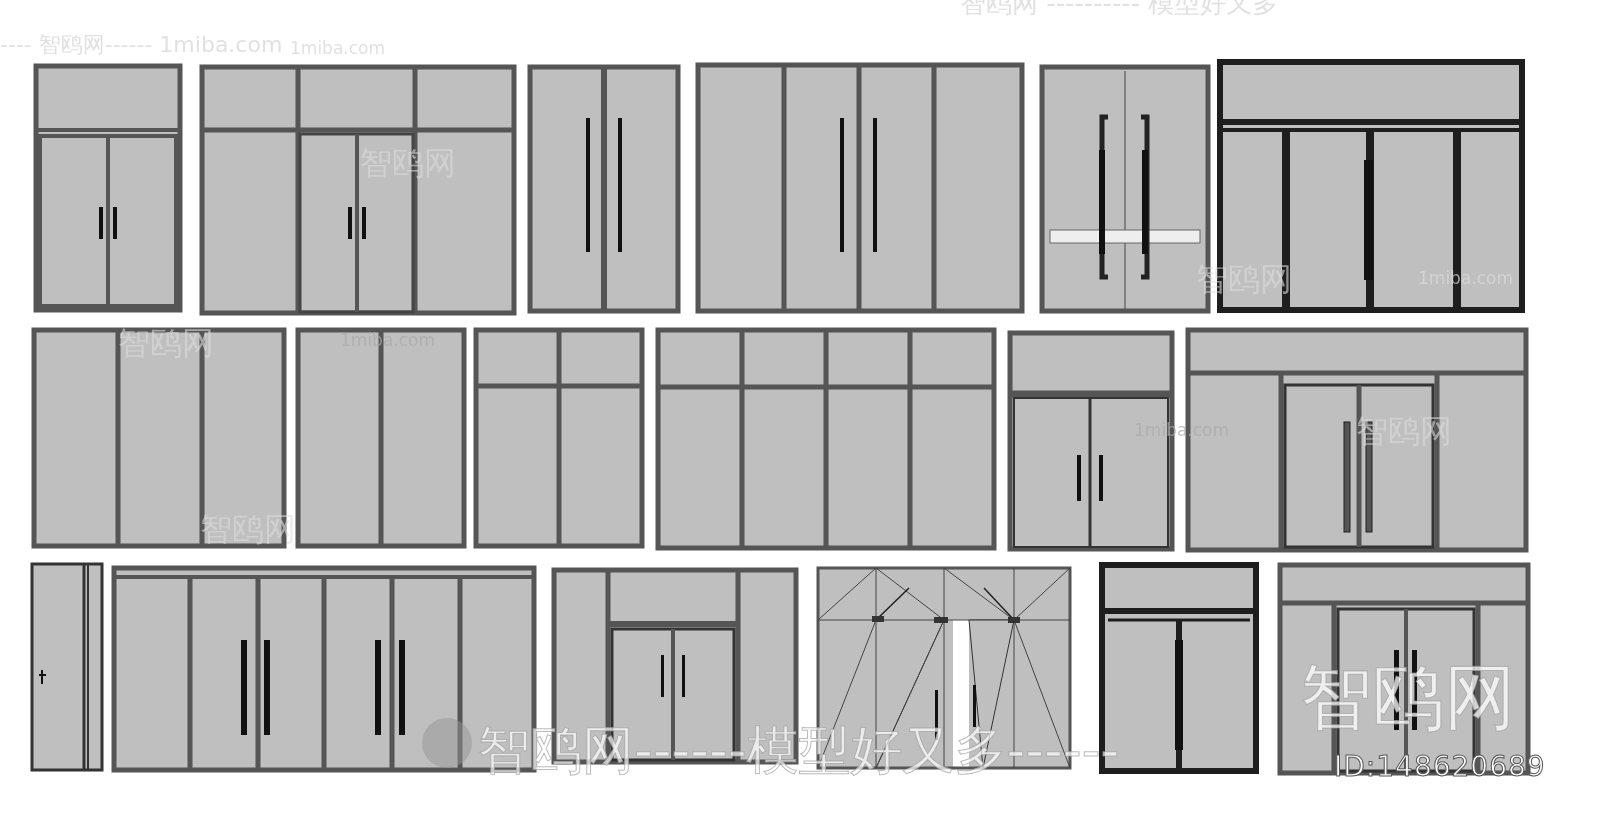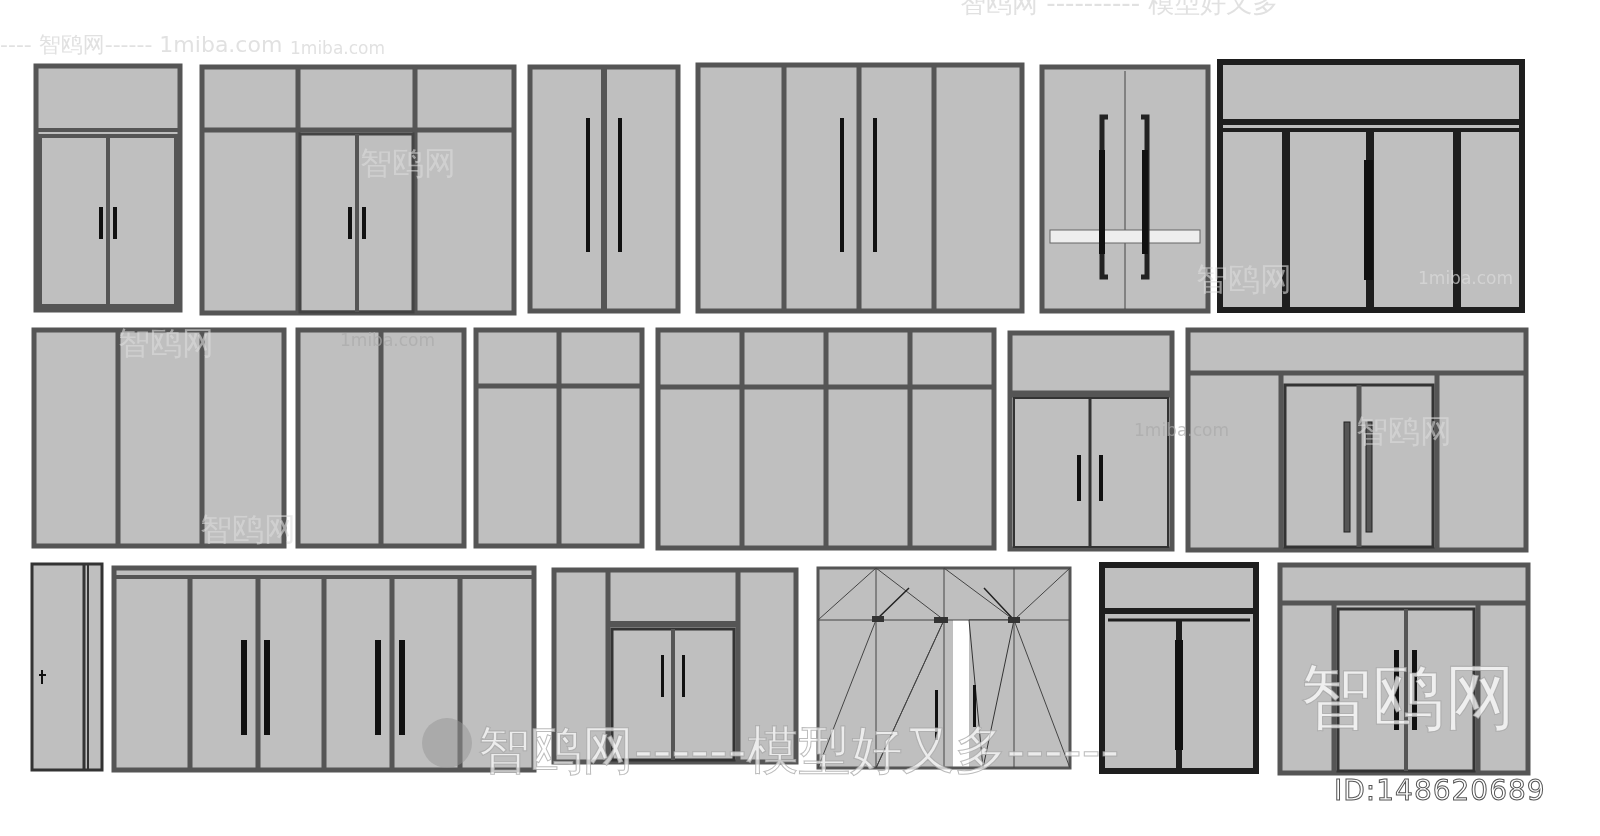--- a/index.html
+++ b/index.html
@@ -222,13 +222,13 @@
 <div class="wm" style="left:118px;top:322px;font-size:32px;color:rgba(220,220,220,0.6);">智鸥网</div>
 <div class="wm" style="left:340px;top:330px;font-size:17px;color:rgba(170,170,170,0.7);">1miba.com</div>
 <div class="wm" style="left:1134px;top:420px;font-size:17px;color:rgba(170,170,170,0.7);">1miba.com</div>
 <div class="wm" style="left:1356px;top:410px;font-size:32px;color:rgba(220,220,220,0.6);">智鸥网</div>
 <div class="wm" style="left:200px;top:508px;font-size:32px;color:rgba(220,220,220,0.6);">智鸥网</div>
 
 <div style="position:absolute;left:422px;top:718px;width:50px;height:50px;border-radius:50%;background:rgba(150,150,150,0.5);"></div>
 <div class="wm" style="left:478px;top:716px;font-size:52px;color:rgba(255,255,255,0.7);-webkit-text-stroke:1px rgba(160,160,160,0.7);">智鸥网------模型好又多------</div>
 
 <div class="wm-big" style="left:1300px;top:650px;">智鸥网</div>
-<div class="idtag" style="left:1334px;top:750px;margin-top:24px;">ID:148620689</div>
+<div class="idtag" style="left:1334px;top:750px;">ID:148620689</div>
 
 </body></html>

